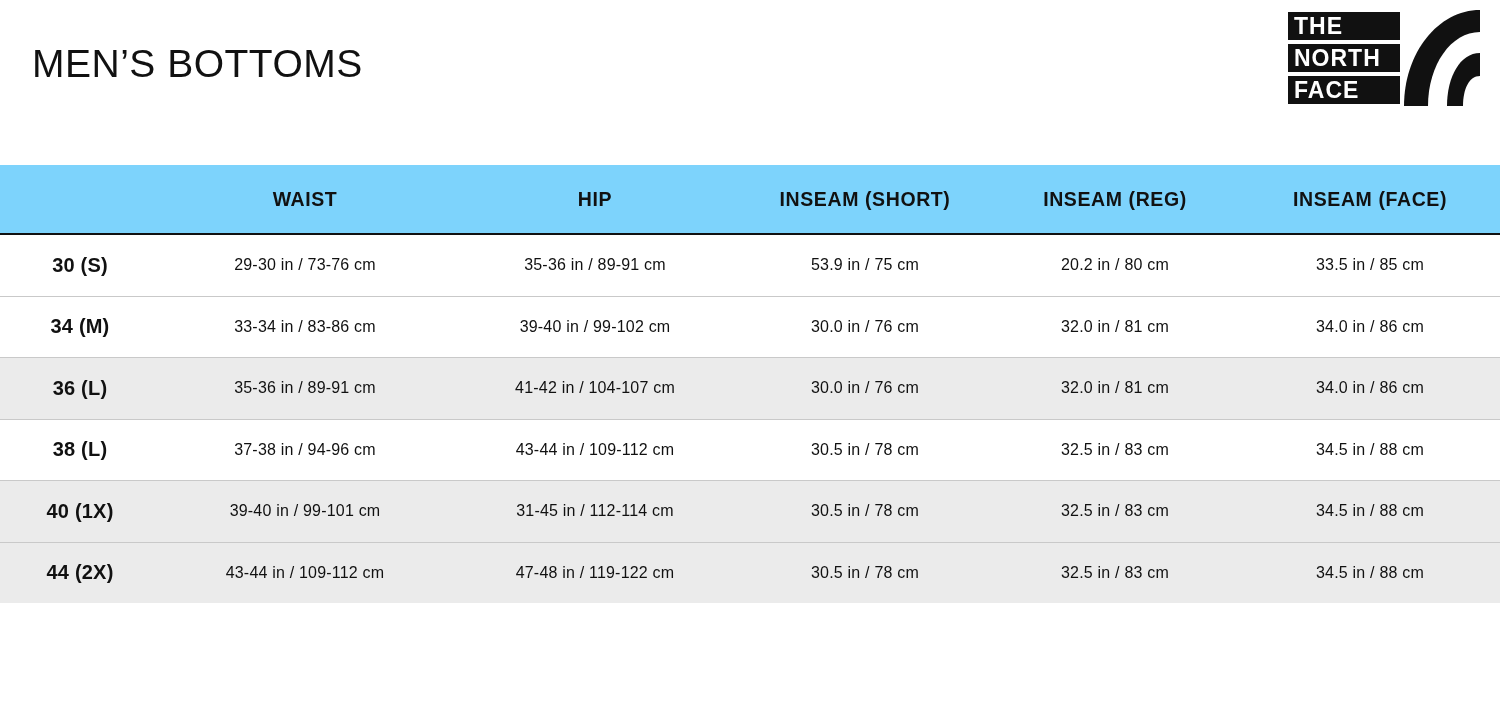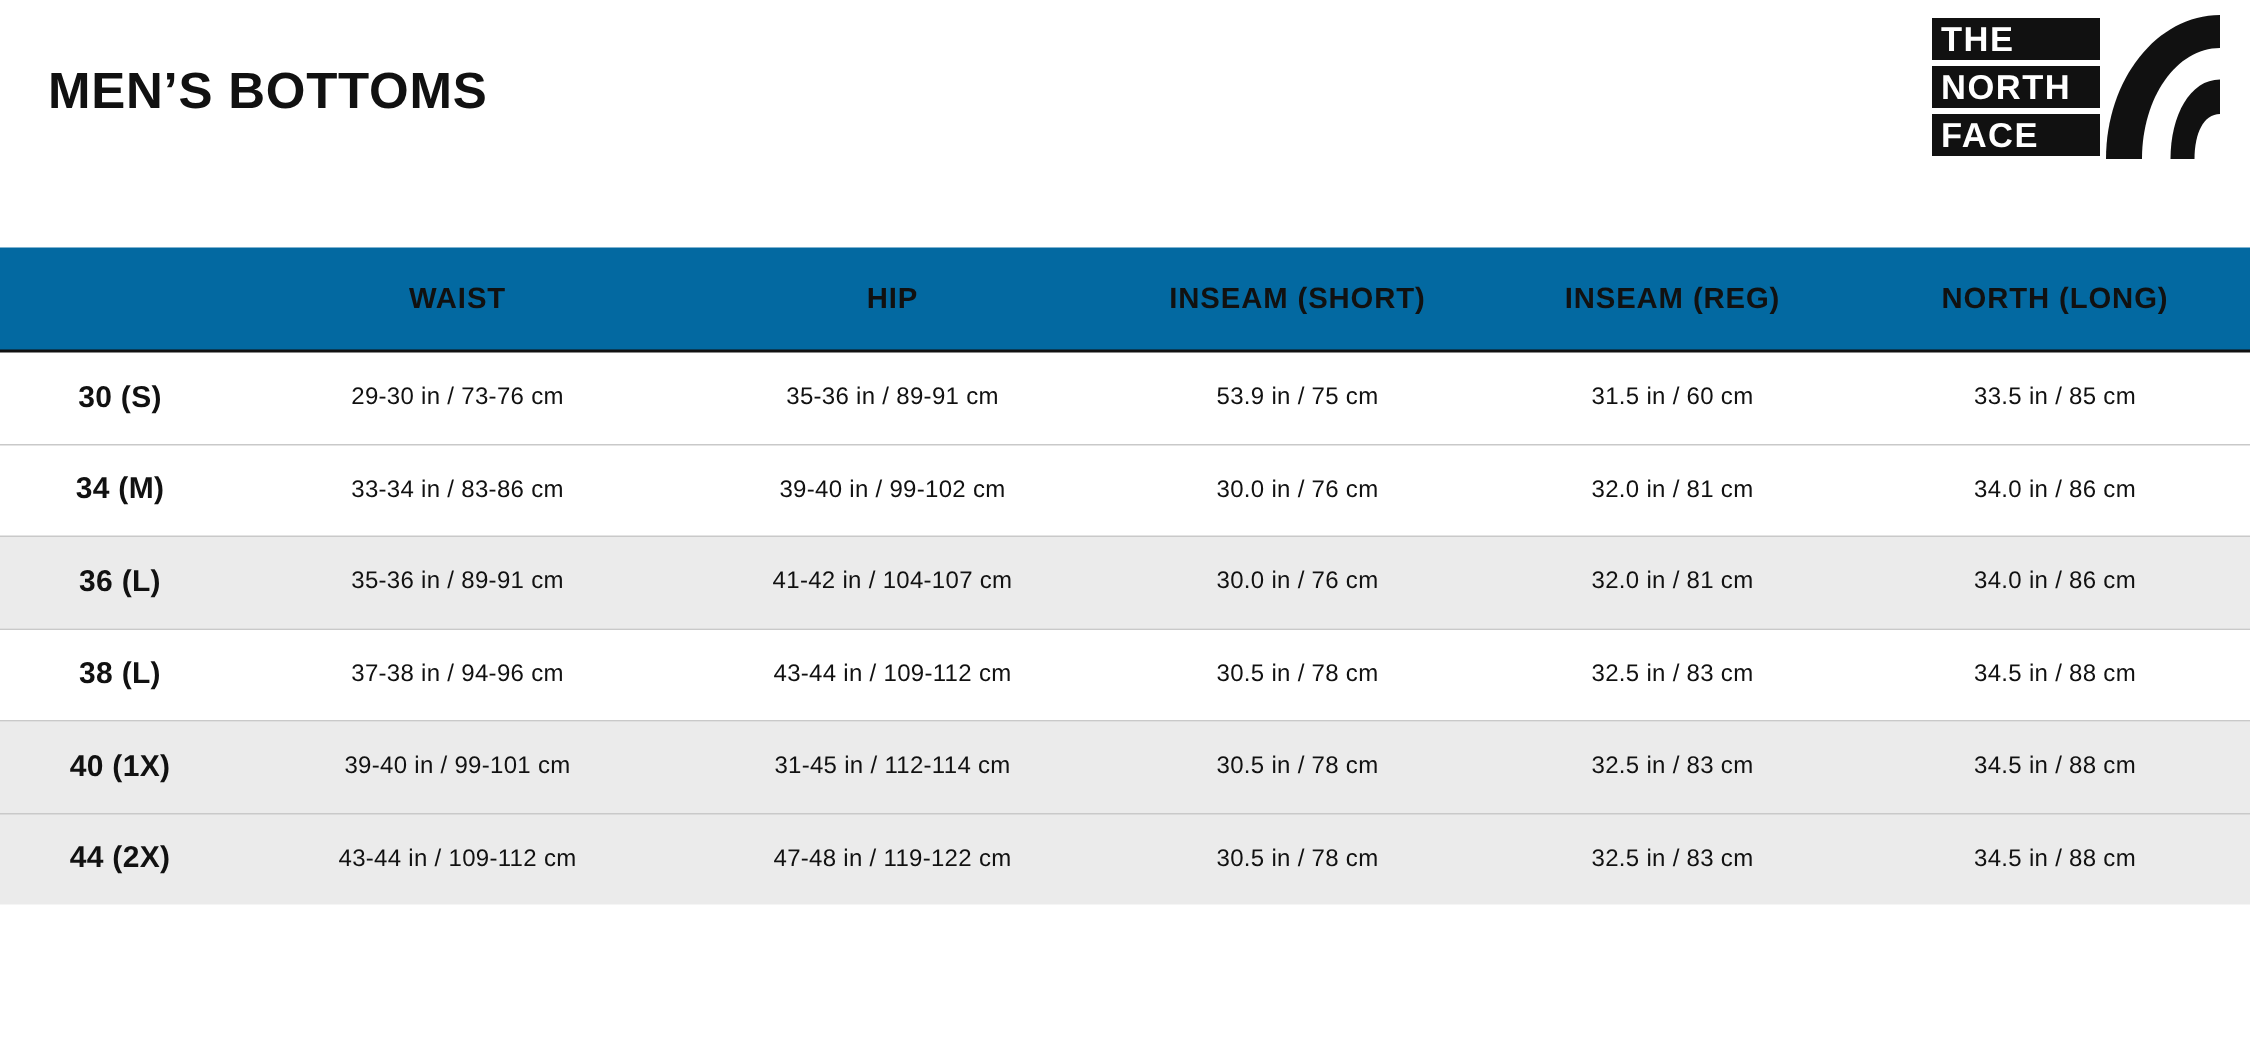--- a/index.html
+++ b/index.html
@@ -26,22 +26,22 @@
     position: absolute;
     top: 0;
     left: 0;
     width: 1500px;
     height: 165px;
   }
   .page-title {
     position: absolute;
     left: 32px;
     top: 42px;
-    font-size: 34px;
-    font-weight: bold;
+    font-size: 39px;
+    font-weight: normal;
     letter-spacing: 0.5px;
     color: #111111;
     white-space: nowrap;
   }
   .brand-logo {
     position: absolute;
     right: 20px;
     top: 10px;
     width: 192px;
     height: 96px;
@@ -65,21 +65,21 @@
 
   .size-table thead th {
     height: 68px;
     font-size: 19.5px;
     font-weight: bold;
     letter-spacing: 0.6px;
     color: #111111;
     text-align: center;
     vertical-align: middle;
     padding: 0;
-    background: #0369a1;
+    background: #7dd3fc;
     border-bottom: 2px solid #111111;
   }
   .size-table thead th.th-size {
     border-bottom: 2px solid #111111;
   }
 
   .size-table tbody td {
     height: 60.5px;
     font-size: 16px;
     letter-spacing: 0.2px;
@@ -148,30 +148,30 @@
       <col class="c-reg">
       <col class="c-long">
     </colgroup>
     <thead>
       <tr>
         <th class="th-size"></th>
         <th>WAIST</th>
         <th>HIP</th>
         <th>INSEAM (SHORT)</th>
         <th>INSEAM (REG)</th>
-        <th>NORTH (LONG)</th>
+        <th>INSEAM (FACE)</th>
       </tr>
     </thead>
     <tbody>
       <tr>
         <td class="cell-size">30 (S)</td>
         <td>29-30 in / 73-76 cm</td>
         <td>35-36 in / 89-91 cm</td>
         <td>53.9 in / 75 cm</td>
-        <td>31.5 in / 60 cm</td>
+        <td>20.2 in / 80 cm</td>
         <td>33.5 in / 85 cm</td>
       </tr>
       <tr>
         <td class="cell-size">34 (M)</td>
         <td>33-34 in / 83-86 cm</td>
         <td>39-40 in / 99-102 cm</td>
         <td>30.0 in / 76 cm</td>
         <td>32.0 in / 81 cm</td>
         <td>34.0 in / 86 cm</td>
       </tr>

